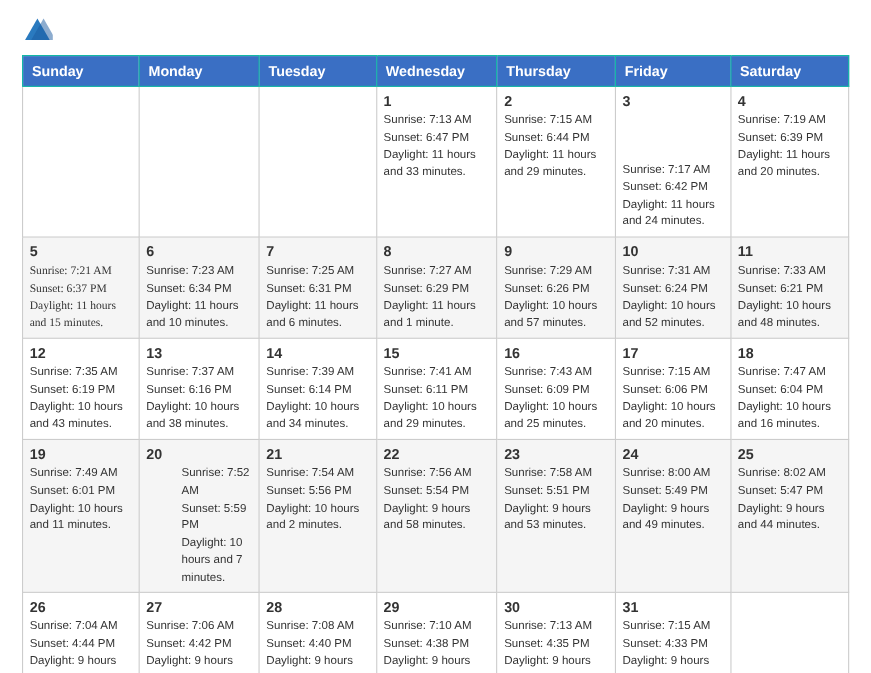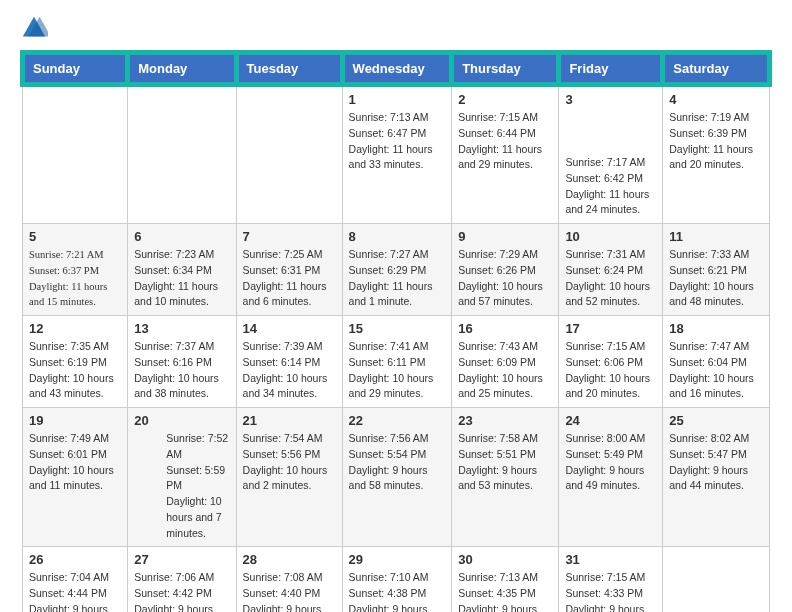--- a/index.html
+++ b/index.html
@@ -58,21 +58,21 @@
       border-collapse: collapse;
       border: 1px solid #ccc;
     }
     .calendar th {
       background: #3a6fc4;
       color: #fff;
       text-align: left;
       padding: 6px 8px;
       font-size: 13px;
       font-weight: bold;
-      border: 5px solid #14b8a6;
+      border: 1px solid #14b8a6;
     }
     .calendar td {
       vertical-align: top;
       border: 1px solid #ccc;
       padding: 5px 6px;
       width: 113px;
       min-height: 80px;
       background: #fff;
       font-size: 11px;
       color: #333;

